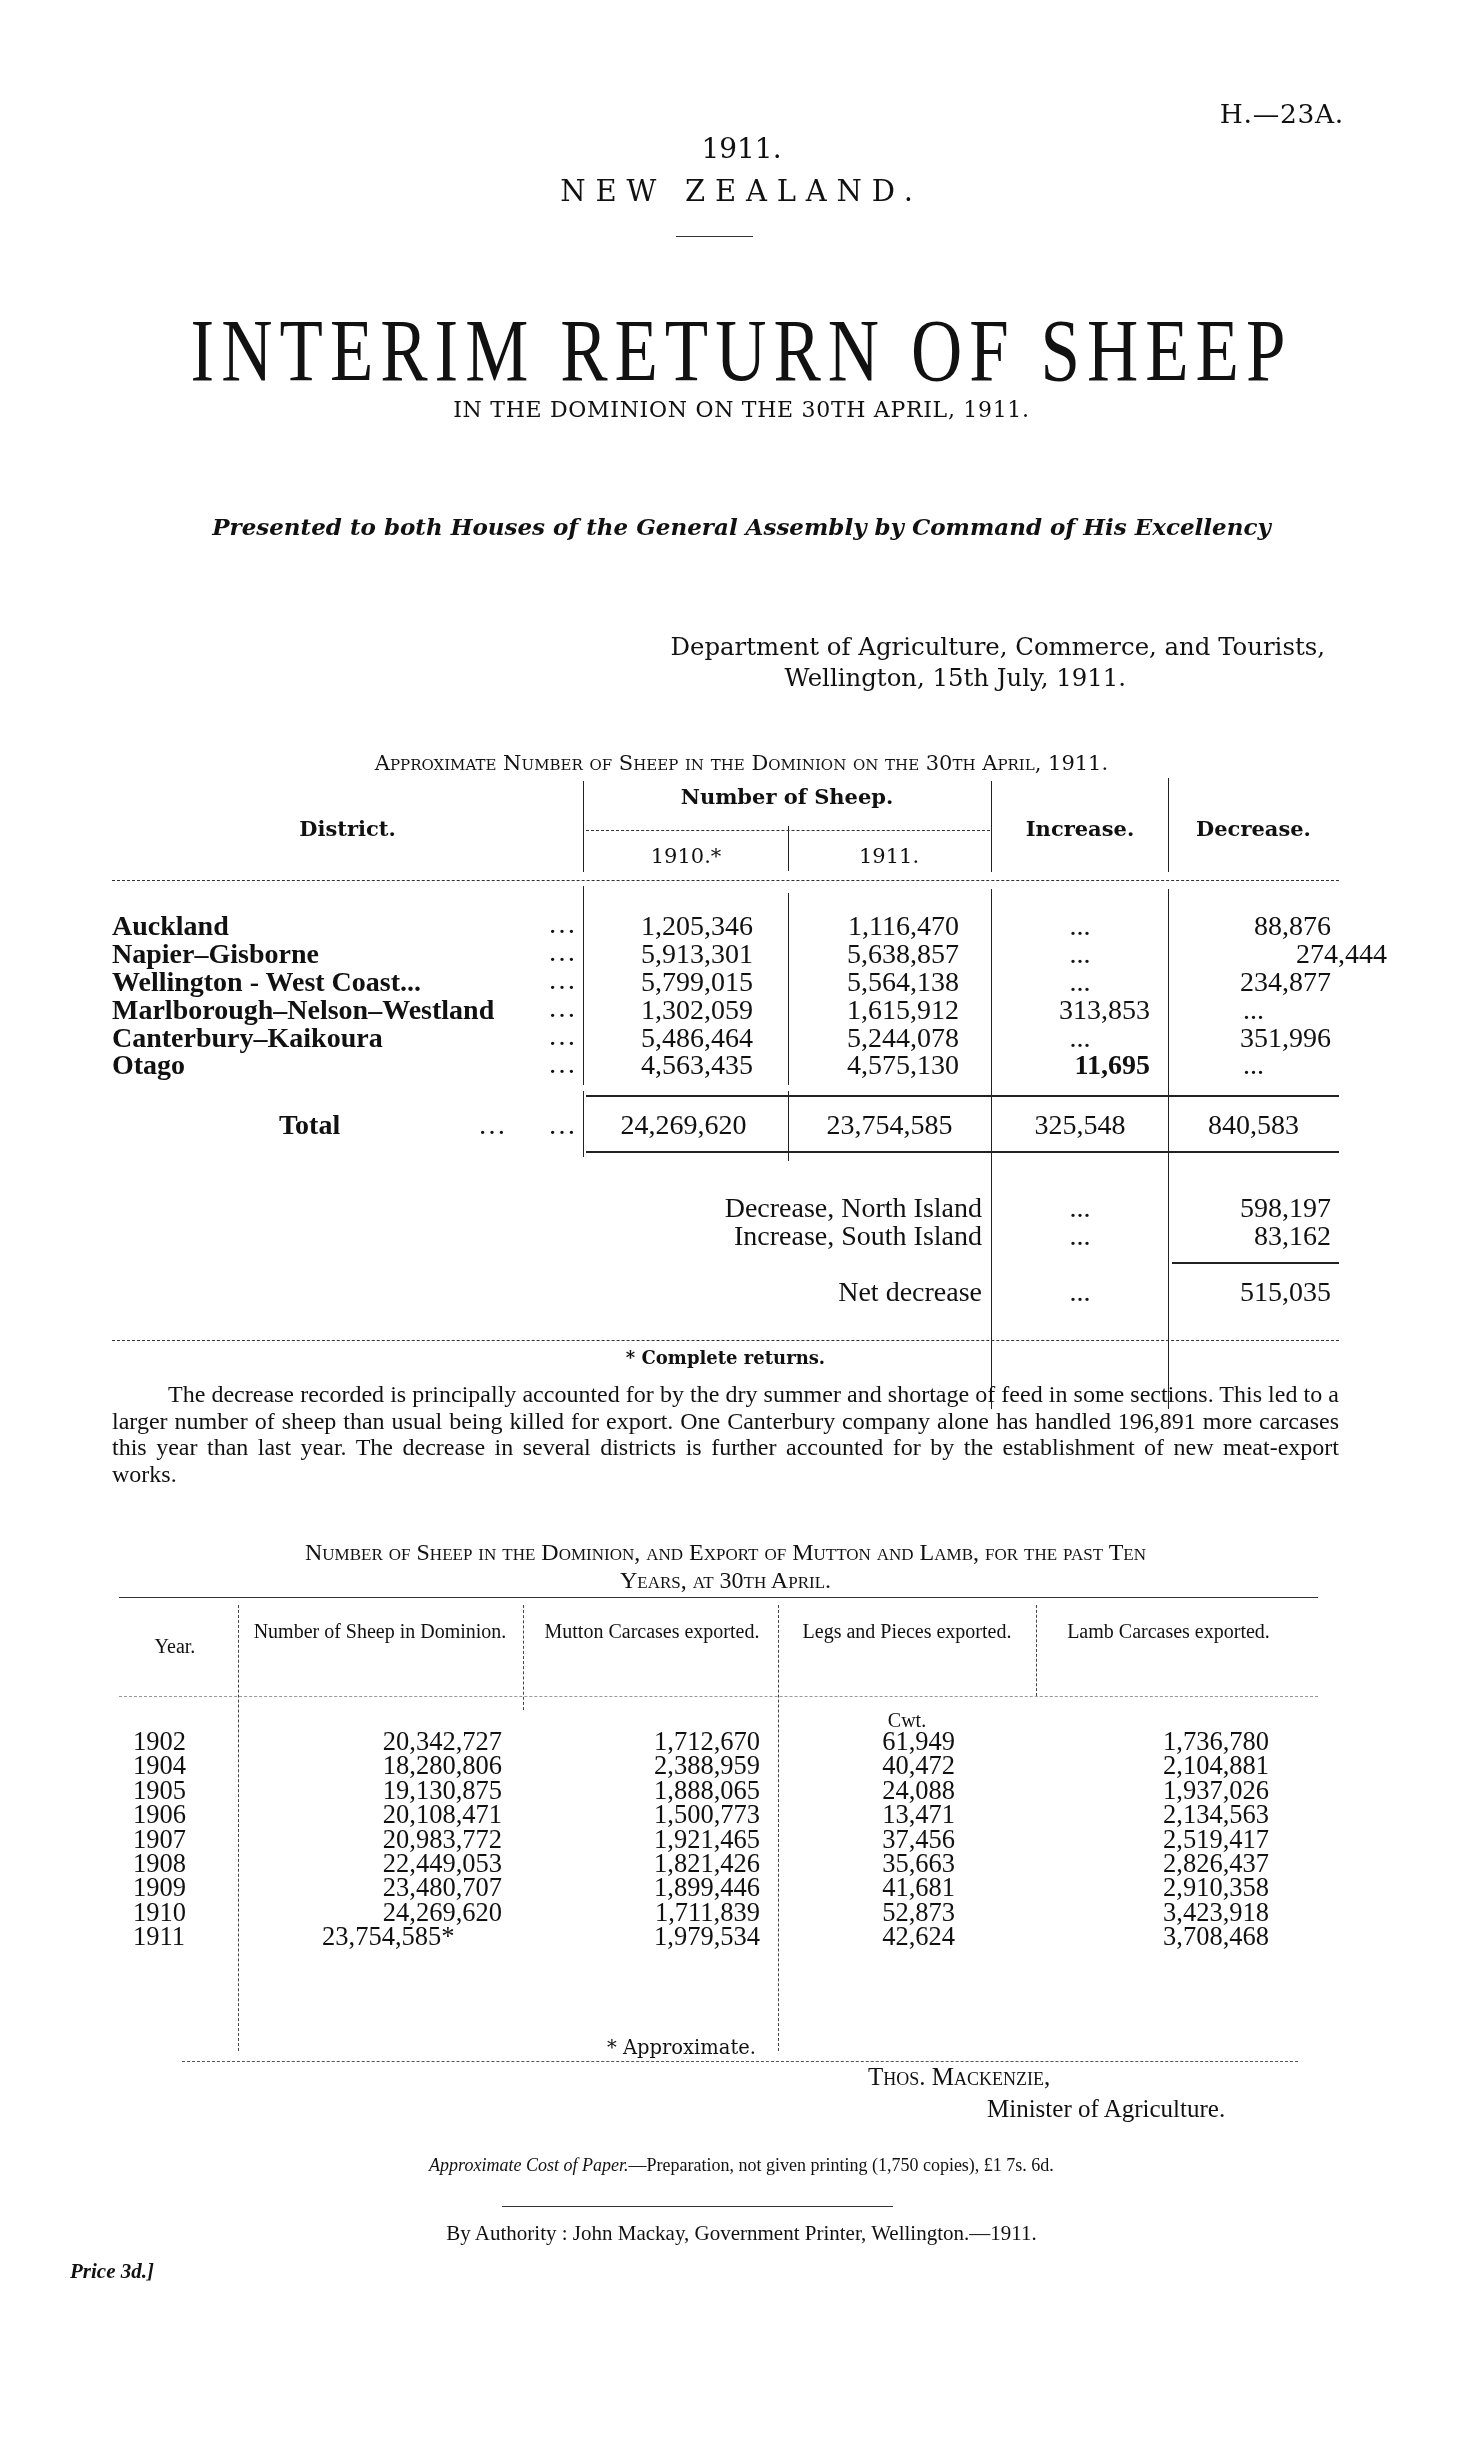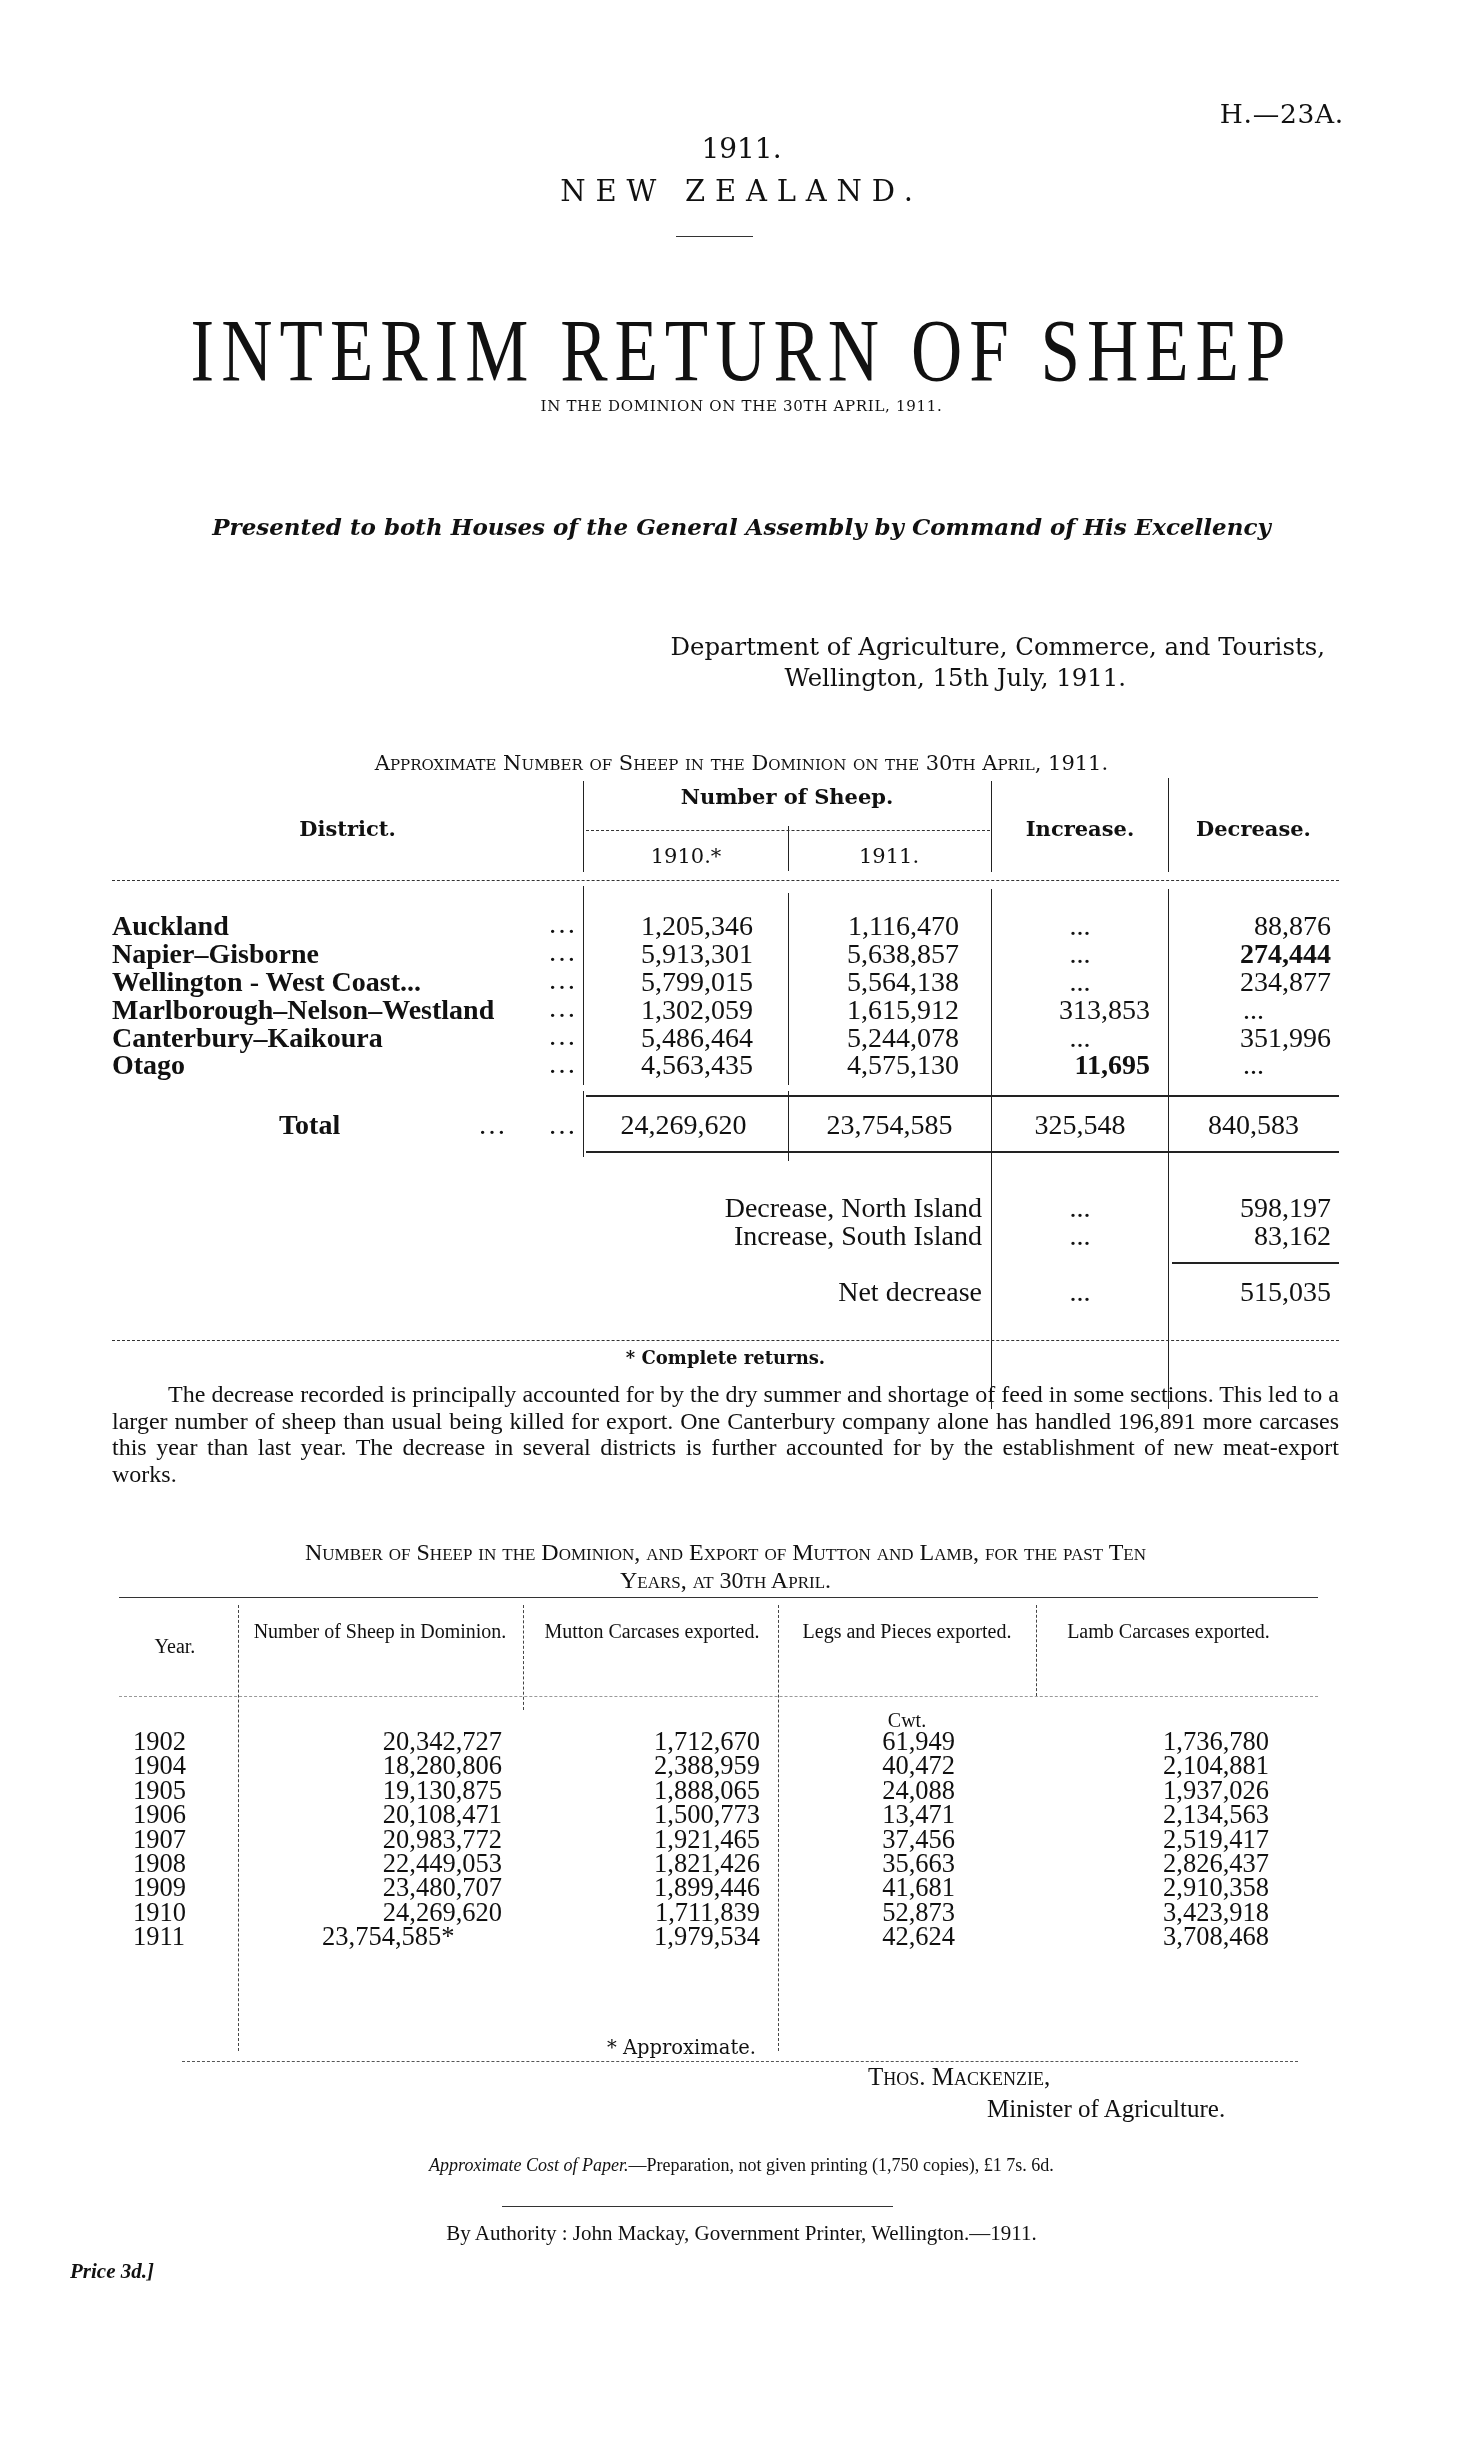--- a/index.html
+++ b/index.html
@@ -19,21 +19,21 @@
     }
     .year-line { left: 0; width: 1483px; top: 132px; font-size: 28px; }
     .country-line { left: 0; width: 1483px; top: 174px; font-size: 29px; letter-spacing: 9.8px; }
     .rule-short { left: 676px; top: 236px; width: 77px; border-top: 1.4px solid #333; }
     .main-title {
       left: 0; width: 1483px; top: 300px;
       font-size: 71px; letter-spacing: 7px; font-weight: normal;
       font-family: "Liberation Serif", serif;
       transform: scaleY(1.25); transform-origin: top center;
     }
-    .subtitle { left: 0; width: 1483px; top: 397px; font-size: 15px; letter-spacing: 0.7px; }
+    .subtitle { left: 0; width: 1483px; top: 397px; font-size: 22px; letter-spacing: 0.7px; }
     .presented {
       left: 0; width: 1483px; top: 513px;
       font-size: 23px; font-style: italic; font-weight: bold;
     }
     .dept {
       left: 614px; width: 711px; top: 631px;
       font-size: 24.4px; text-align: right; line-height: 31px;
     }
     .dept .line2 { padding-right: 199px; }
     .sc { font-variant: small-caps; }
@@ -124,21 +124,21 @@
     <div class="cell num" style="left:474px; width:167px; top:136px;">1,205,346</div>
     <div class="cell num" style="left:680px; width:167px; top:136px;">1,116,470</div>
     <div class="cell num center" style="left:879px; width:178px; top:136px; text-align:center;">...</div>
     <div class="cell num" style="left:1060px; width:159px; top:136px;">88,876</div>
   </div>
   <div>
     <div class="cell district-label" style="left:0; top:164px;">Napier–Gisborne</div>
     <div class="cell num" style="left:474px; width:167px; top:164px;">5,913,301</div>
     <div class="cell num" style="left:680px; width:167px; top:164px;">5,638,857</div>
     <div class="cell num" style="left:879px; width:178px; top:164px; text-align:center;">...</div>
-    <div class="cell num" style="left:1060px; width:159px; top:164px;font-weight:bold;">274,444</div>
+    <div class="cell num" style="left:1116px; width:159px; top:164px;">274,444</div>
   </div>
   <div>
     <div class="cell district-label" style="left:0; top:192px;">Wellington - West Coast...</div>
     <div class="cell num" style="left:474px; width:167px; top:192px;">5,799,015</div>
     <div class="cell num" style="left:680px; width:167px; top:192px;">5,564,138</div>
     <div class="cell num" style="left:879px; width:178px; top:192px; text-align:center;">...</div>
     <div class="cell num" style="left:1060px; width:159px; top:192px;">234,877</div>
   </div>
   <div>
     <div class="cell district-label" style="left:0; top:220px;">Marlborough–Nelson–Westland</div>

